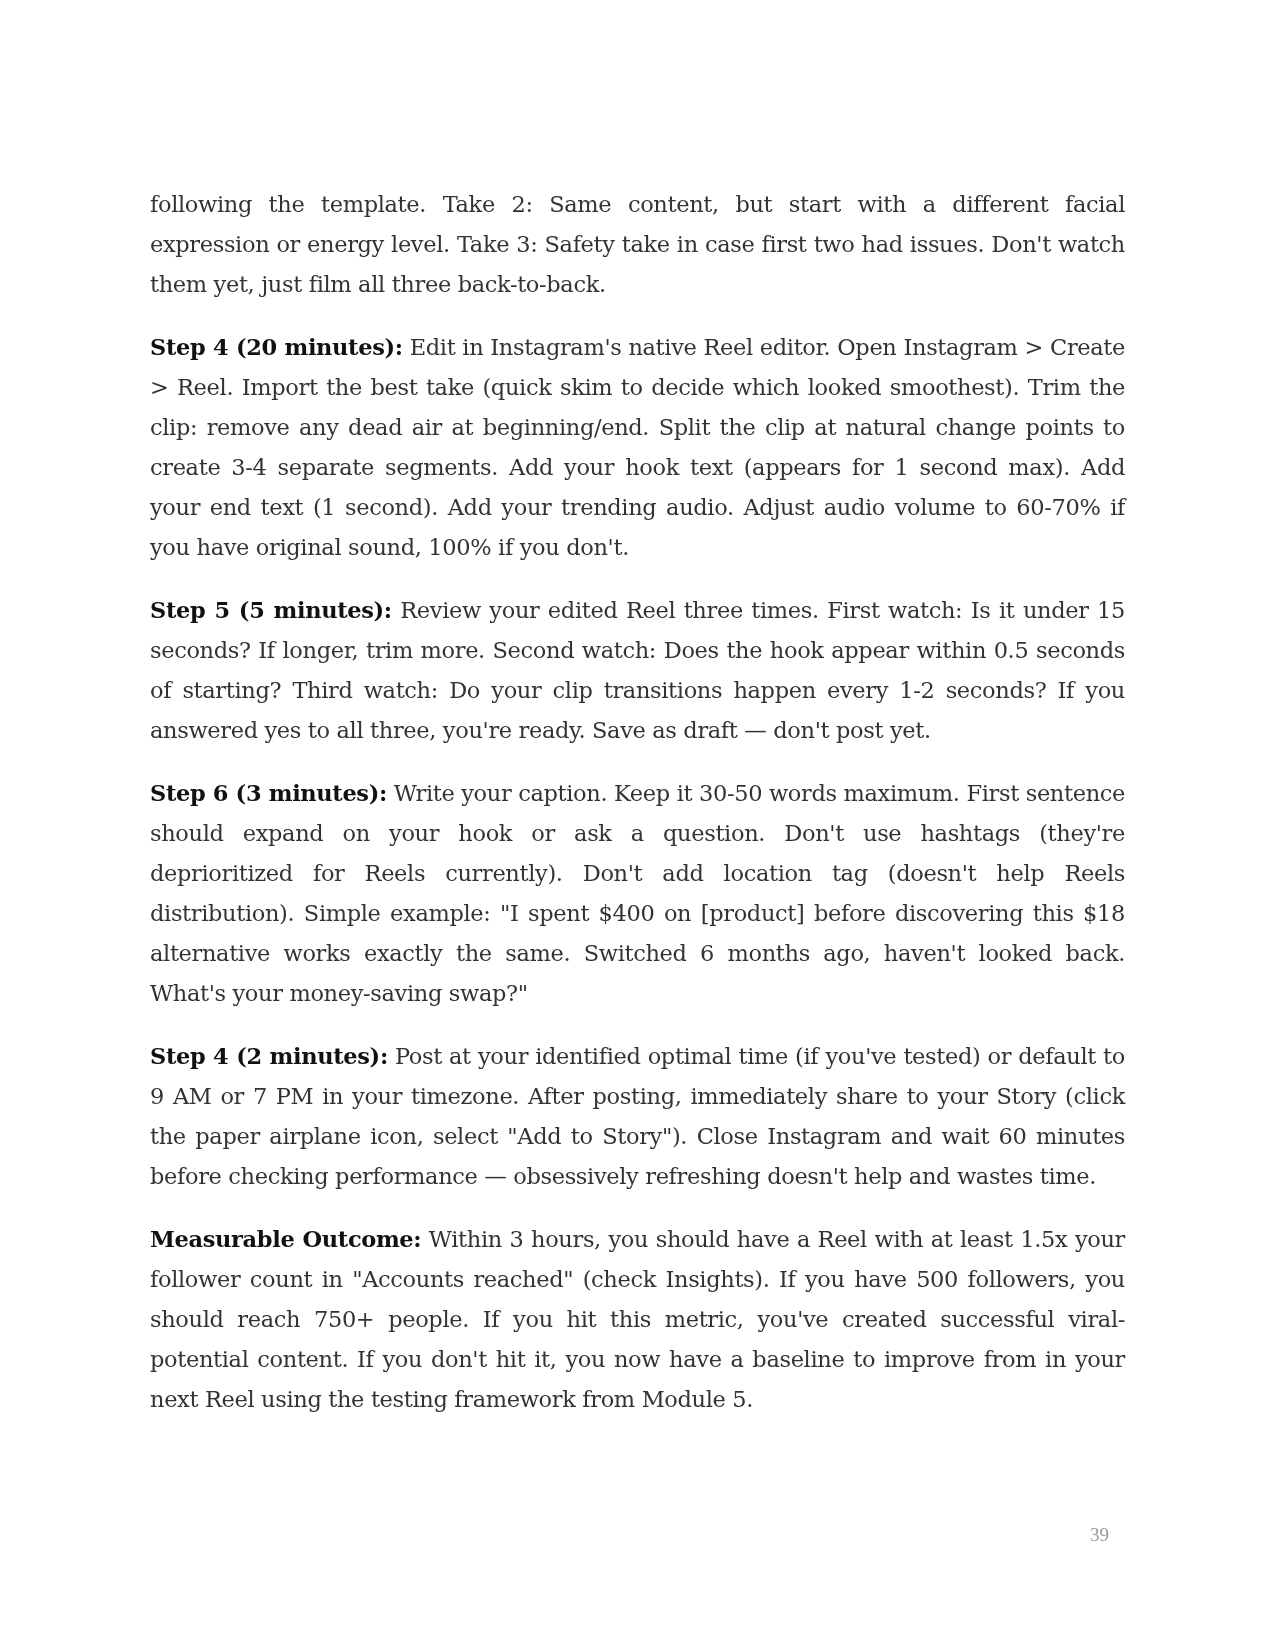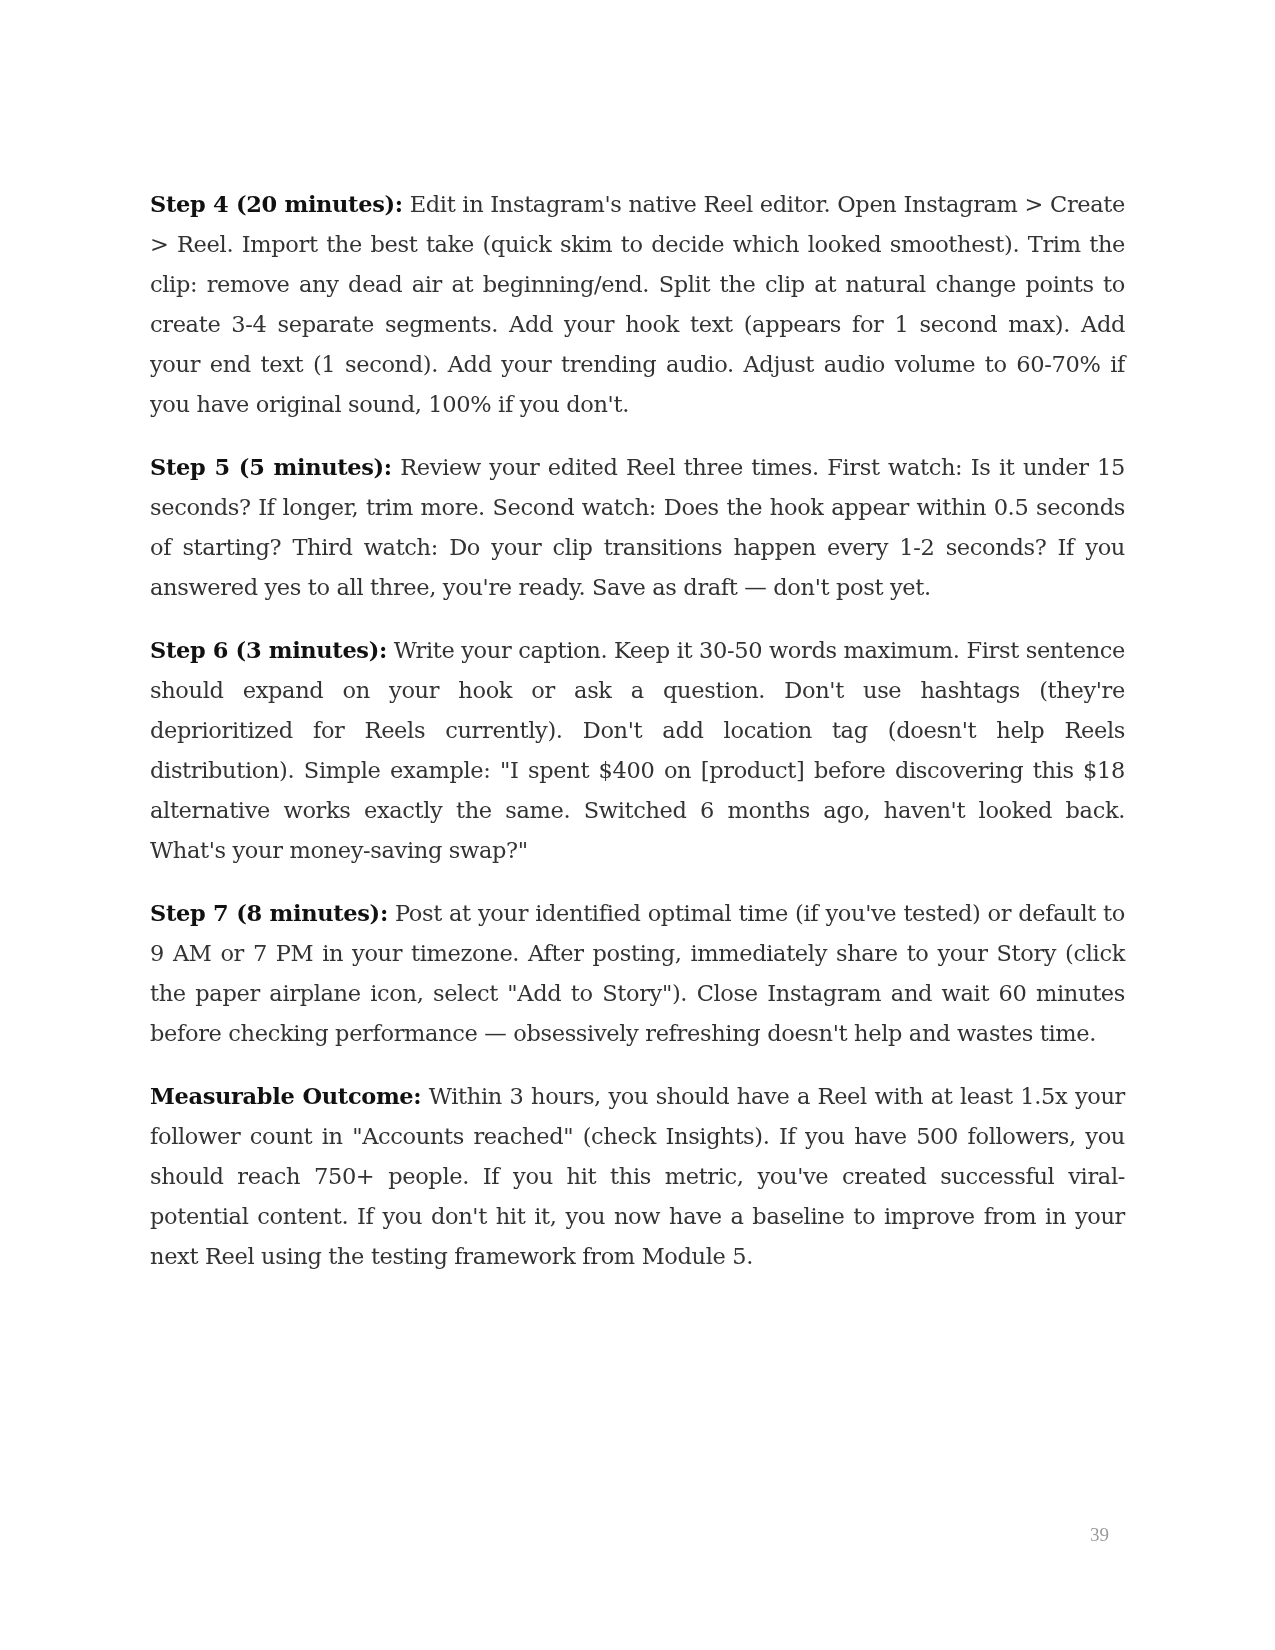--- a/index.html
+++ b/index.html
@@ -42,25 +42,26 @@
       text-align: left;
       font-family: "Liberation Serif", "DejaVu Serif", serif;
       font-size: 19px;
       color: #9a9a9a;
     }
   </style>
 </head>
 <body>
 
 <div class="page">
+  <p class="para"><span>following the template. Take 2: Same content, but start with a different facial expression or energy level. Take 3: Safety take in case first two had issues. Don't watch them yet, just film all three back-to-back.</span></p>
 
   <p class="para"><strong>Step 4 (20 minutes):</strong><span> Edit in Instagram's native Reel editor. Open Instagram &gt; Create &gt; Reel. Import the best take (quick skim to decide which looked smoothest). Trim the clip: remove any dead air at beginning/end. Split the clip at natural change points to create 3-4 separate segments. Add your hook text (appears for 1 second max). Add your end text (1 second). Add your trending audio. Adjust audio volume to 60-70% if you have original sound, 100% if you don't.</span></p>
 
   <p class="para"><strong>Step 5 (5 minutes):</strong><span> Review your edited Reel three times. First watch: Is it under 15 seconds? If longer, trim more. Second watch: Does the hook appear within 0.5 seconds of starting? Third watch: Do your clip transitions happen every 1-2 seconds? If you answered yes to all three, you're ready. Save as draft — don't post yet.</span></p>
 
   <p class="para"><strong>Step 6 (3 minutes):</strong><span> Write your caption. Keep it 30-50 words maximum. First sentence should expand on your hook or ask a question. Don't use hashtags (they're deprioritized for Reels currently). Don't add location tag (doesn't help Reels distribution). Simple example: "I spent $400 on [product] before discovering this $18 alternative works exactly the same. Switched 6 months ago, haven't looked back. What's your money-saving swap?"</span></p>
 
-  <p class="para"><strong>Step 7 (8 minutes):</strong><span> Post at your identified optimal time (if you've tested) or default to 9 AM or 7 PM in your timezone. After posting, immediately share to your Story (click the paper airplane icon, select "Add to Story"). Close Instagram and wait 60 minutes before checking performance — obsessively refreshing doesn't help and wastes time.</span></p>
+  <p class="para"><strong>Step 4 (2 minutes):</strong><span> Post at your identified optimal time (if you've tested) or default to 9 AM or 7 PM in your timezone. After posting, immediately share to your Story (click the paper airplane icon, select "Add to Story"). Close Instagram and wait 60 minutes before checking performance — obsessively refreshing doesn't help and wastes time.</span></p>
 
   <p class="para"><strong>Measurable Outcome:</strong><span> Within 3 hours, you should have a Reel with at least 1.5x your follower count in "Accounts reached" (check Insights). If you have 500 followers, you should reach 750+ people. If you hit this metric, you've created successful viral-potential content. If you don't hit it, you now have a baseline to improve from in your next Reel using the testing framework from Module 5.</span></p>
 </div>
 
 <div class="page-number">39</div>
 
 </body></html>

